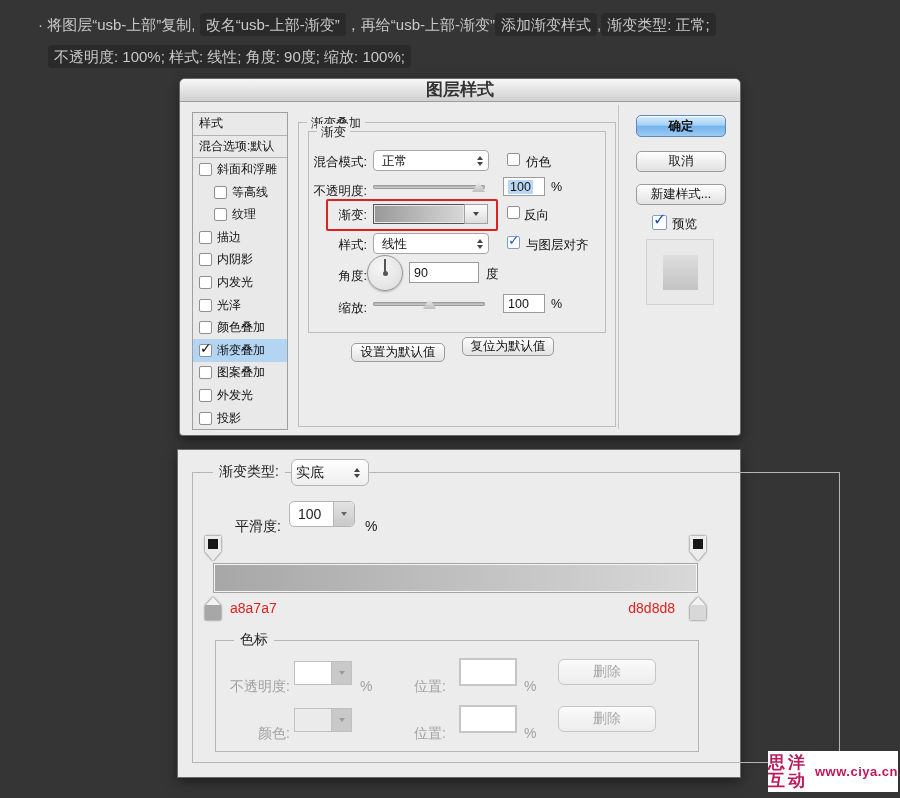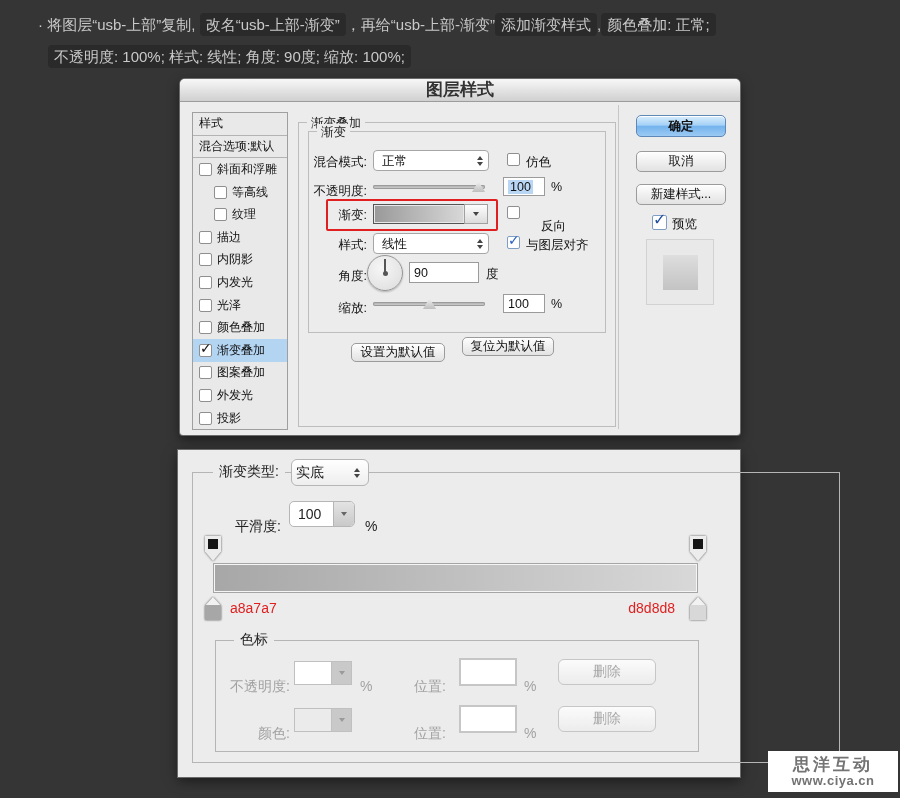--- a/index.html
+++ b/index.html
@@ -85,32 +85,32 @@
   .fs3{left:37px;top:190px;width:484px;height:112px;border:1px solid #b5b5b5;position:absolute;box-sizing:border-box;}
   .dis{color:#a2a2a2;}
   .dfield{position:absolute;width:58px;height:24px;border:1px solid #c0c0c0;background:#fff;box-sizing:border-box;}
   .dfield .btn{position:absolute;right:0;top:0;width:20px;height:100%;background:#c9c9c9;border-left:1px solid #c0c0c0;box-sizing:border-box;}
   .dfield .btn .tri-dn{position:absolute;left:50%;top:50%;transform:translate(-50%,-50%);border-top-color:#9a9a9a;}
   .dfield.swatch{background:#ebebeb;}
   .pinput{position:absolute;width:58px;height:28px;border:2px solid #c6c6c6;background:#fff;box-sizing:border-box;}
   .delbtn{position:absolute;width:98px;height:26px;border:1px solid #c6c6c6;border-radius:6px;background:linear-gradient(#fbfbfb,#ececec);
         color:#a8a8a8;font-size:14px;display:flex;align-items:center;justify-content:center;box-sizing:border-box;}
   
-  .wm{position:absolute;left:768px;top:751px;width:130px;height:41px;background:#fff;display:flex;flex-direction:column;align-items:center;justify-content:center;color:#737373;}
+  .wm{position:absolute;left:768px;top:751px;width:130px;height:41px;background:#fff;display:flex;flex-direction:row;align-items:center;justify-content:center;color:#be185d;}
   .wm1{font-size:17px;font-weight:bold;letter-spacing:3px;line-height:18px;}
   .wm2{font-size:13px;font-weight:bold;letter-spacing:.5px;line-height:14px;}
 </style>
 </head>
 <body>
 
 <div class="page">
 
   <div class="intro">
     <div class="intro-line">
-      <span>· 将图层“usb-上部”复制, </span><span class="hl">改名“usb-上部-渐变”</span><span>，再给“usb-上部-渐变”</span><span class="hl">添加渐变样式</span><span>,</span><span class="hl">颜色叠加: 正常;</span>
+      <span>· 将图层“usb-上部”复制, </span><span class="hl">改名“usb-上部-渐变”</span><span>，再给“usb-上部-渐变”</span><span class="hl">添加渐变样式</span><span>,</span><span class="hl">渐变类型: 正常;</span>
     </div>
     <div class="intro-line line2">
       <span class="hl">不透明度: 100%; 样式: 线性; 角度: 90度; 缩放: 100%;</span>
     </div>
   </div>
 
   <div class="dlg1">
     <div class="titlebar">
       <span>图层样式</span>
     </div>
@@ -227,21 +227,21 @@
 
         <div class="red-frame" style="left:17px;top:67px;width:168px;height:28px;"></div>
         <span class="flabel" style="top:75px;">渐变:</span>
         <div class="gswatch" style="left:64px;top:72px;width:92px;height:20px;"></div>
         <div class="gsbtn" style="left:155px;top:72px;width:24px;height:20px;">
             <i class="tri-dn"></i>
           </div>
         <span class="cb" style="position:absolute;left:198px;top:74px;">
             <span class="mark"></span>
           </span>
-        <span class="rlabel" style="left:232px;top:75px;margin-top:11px;">反向</span>
+        <span class="rlabel" style="left:215px;top:75px;">反向</span>
 
         <span class="flabel" style="top:105px;">样式:</span>
         <div class="dd" style="left:64px;top:101px;width:116px;height:21px;">
           <span class="val">线性</span>
           <span class="spin">
               <i class="tri-up"></i>
               <i class="tri-dn"></i>
             </span>
         </div>
         <span class="cb blue" style="position:absolute;left:198px;top:104px;border-color:#7f9ec4;">

